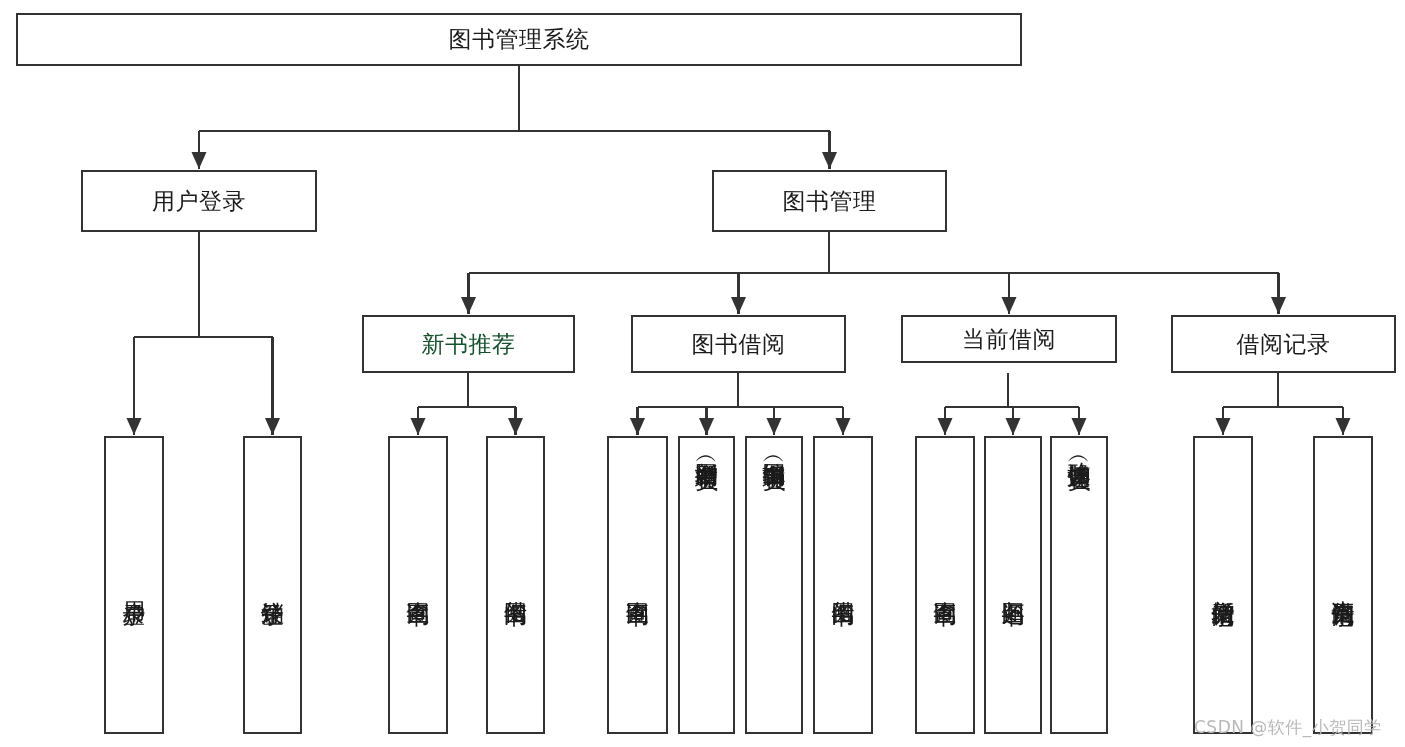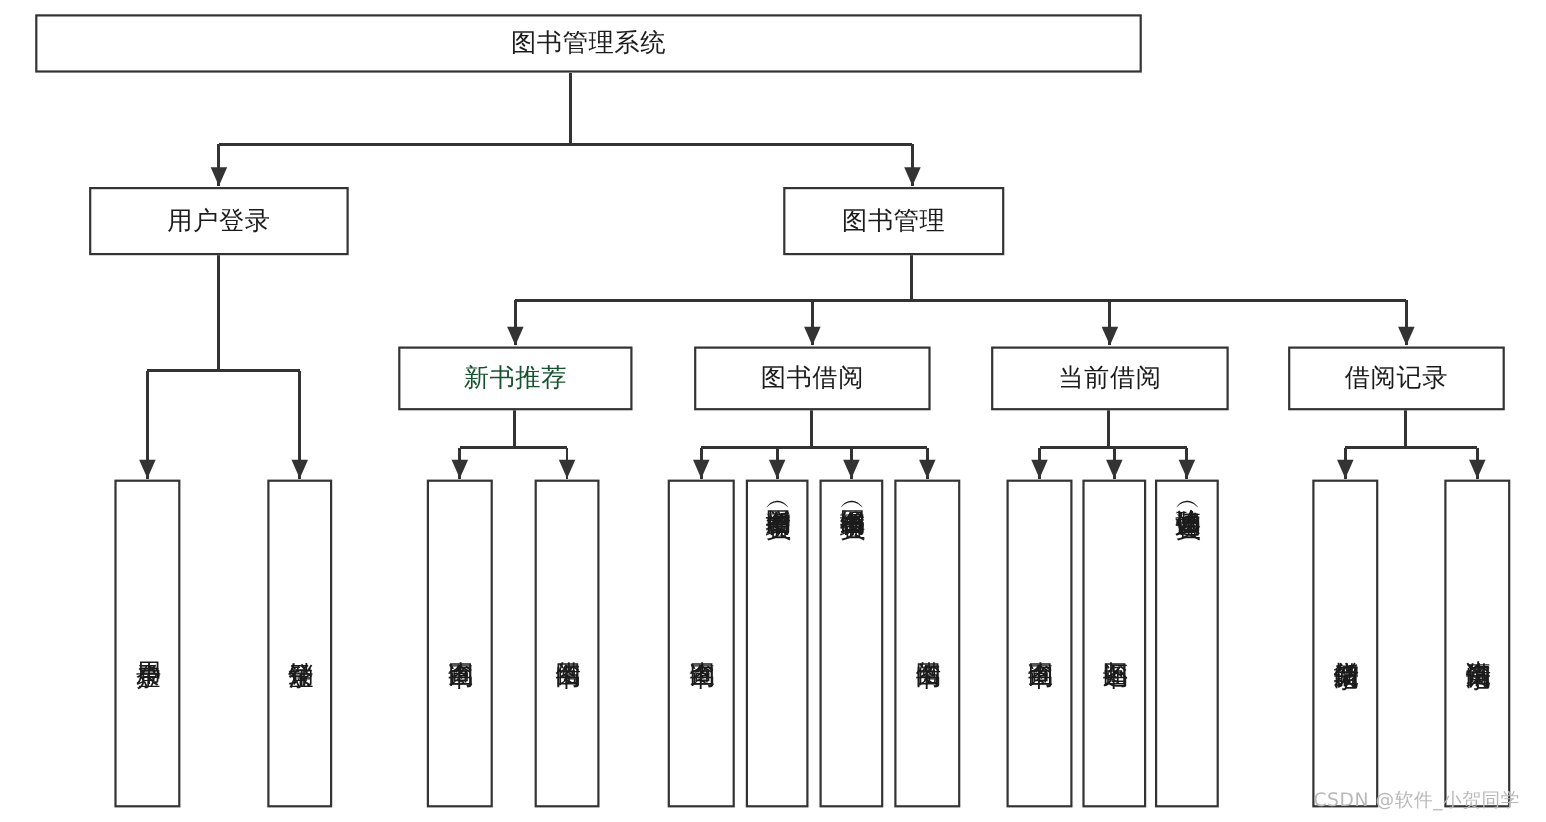--- a/index.html
+++ b/index.html
@@ -121,39 +121,39 @@
       <line x1="1079" y1="407" x2="1079" y2="435" stroke="#333333" stroke-width="2.6" shape-rendering="crispEdges"></line>
       <path d="M1071.5,418 L1086.5,418 L1079,435 Z" fill="#333333"></path>
       <line x1="1278" y1="373" x2="1278" y2="407" stroke="#333333" stroke-width="2.6" shape-rendering="crispEdges"></line>
       <line x1="1223" y1="407" x2="1343" y2="407" stroke="#333333" stroke-width="2.6" shape-rendering="crispEdges"></line>
       <line x1="1223" y1="407" x2="1223" y2="435" stroke="#333333" stroke-width="2.6" shape-rendering="crispEdges"></line>
       <path d="M1215.5,418 L1230.5,418 L1223,435 Z" fill="#333333"></path>
       <line x1="1343" y1="407" x2="1343" y2="435" stroke="#333333" stroke-width="2.6" shape-rendering="crispEdges"></line>
       <path d="M1335.5,418 L1350.5,418 L1343,435 Z" fill="#333333"></path>
     </svg>
   <div id="nodes">
-      <div class="node node-h" style="left: 16px; top: 13px; width: 1006px; height: 53px; border-color: rgb(51, 51, 51); background: rgb(255, 255, 255); margin-left: 16px;">
+      <div class="node node-h" style="left: 16px; top: 13px; width: 1006px; height: 53px; border-color: rgb(51, 51, 51); background: rgb(255, 255, 255);">
         <span class="node-label" style="color: rgb(27, 27, 27);">图书管理系统</span>
       </div>
       <div class="node node-h" style="left: 81px; top: 170px; width: 236px; height: 62px; border-color: rgb(51, 51, 51); background: rgb(255, 255, 255);">
         <span class="node-label" style="color: rgb(27, 27, 27);">用户登录</span>
       </div>
-      <div class="node node-h" style="left: 712px; top: 170px; width: 201px; height: 62px; border-color: rgb(51, 51, 51); background: rgb(255, 255, 255);">
+      <div class="node node-h" style="left: 712px; top: 170px; width: 235px; height: 62px; border-color: rgb(51, 51, 51); background: rgb(255, 255, 255);">
         <span class="node-label" style="color: rgb(27, 27, 27);">图书管理</span>
       </div>
       <div class="node node-h" style="left: 362px; top: 315px; width: 213px; height: 58px; border-color: rgb(51, 51, 51); background: rgb(255, 255, 255);">
         <span class="node-label" style="color: #14532d;">新书推荐</span>
       </div>
       <div class="node node-h" style="left: 631px; top: 315px; width: 215px; height: 58px; border-color: rgb(51, 51, 51); background: rgb(255, 255, 255);">
         <span class="node-label" style="color: rgb(27, 27, 27); text-align: right;">图书借阅</span>
       </div>
-      <div class="node node-h" style="left: 901px; top: 315px; width: 216px; height: 58px; border-color: rgb(51, 51, 51); background: rgb(255, 255, 255);">
+      <div class="node node-h" style="left: 901px; top: 315px; width: 216px; height: 48px; border-color: rgb(51, 51, 51); background: rgb(255, 255, 255);">
         <span class="node-label" style="color: rgb(27, 27, 27);">当前借阅</span>
       </div>
-      <div class="node node-h" style="left: 1171px; top: 315px; width: 197px; height: 58px; border-color: rgb(51, 51, 51); background: rgb(255, 255, 255);">
+      <div class="node node-h" style="left: 1171px; top: 315px; width: 225px; height: 58px; border-color: rgb(51, 51, 51); background: rgb(255, 255, 255);">
         <span class="node-label" style="color: rgb(27, 27, 27);">借阅记录</span>
       </div>
       <div class="node node-v vcenter" style="left: 104px; top: 436px; width: 60px; height: 298px; border-color: rgb(51, 51, 51); background: rgb(255, 255, 255);">
         <span class="node-label" style="color: rgb(27, 27, 27);">用户登录</span>
       </div>
       <div class="node node-v vcenter" style="left: 243px; top: 436px; width: 59px; height: 298px; border-color: rgb(51, 51, 51); background: rgb(255, 255, 255);">
         <span class="node-label" style="color: rgb(27, 27, 27);">注销登录</span>
       </div>
       <div class="node node-v vcenter" style="left: 388px; top: 436px; width: 60px; height: 298px; border-color: rgb(51, 51, 51); background: rgb(255, 255, 255);">
         <span class="node-label" style="color: rgb(27, 27, 27);">查询图书</span>

